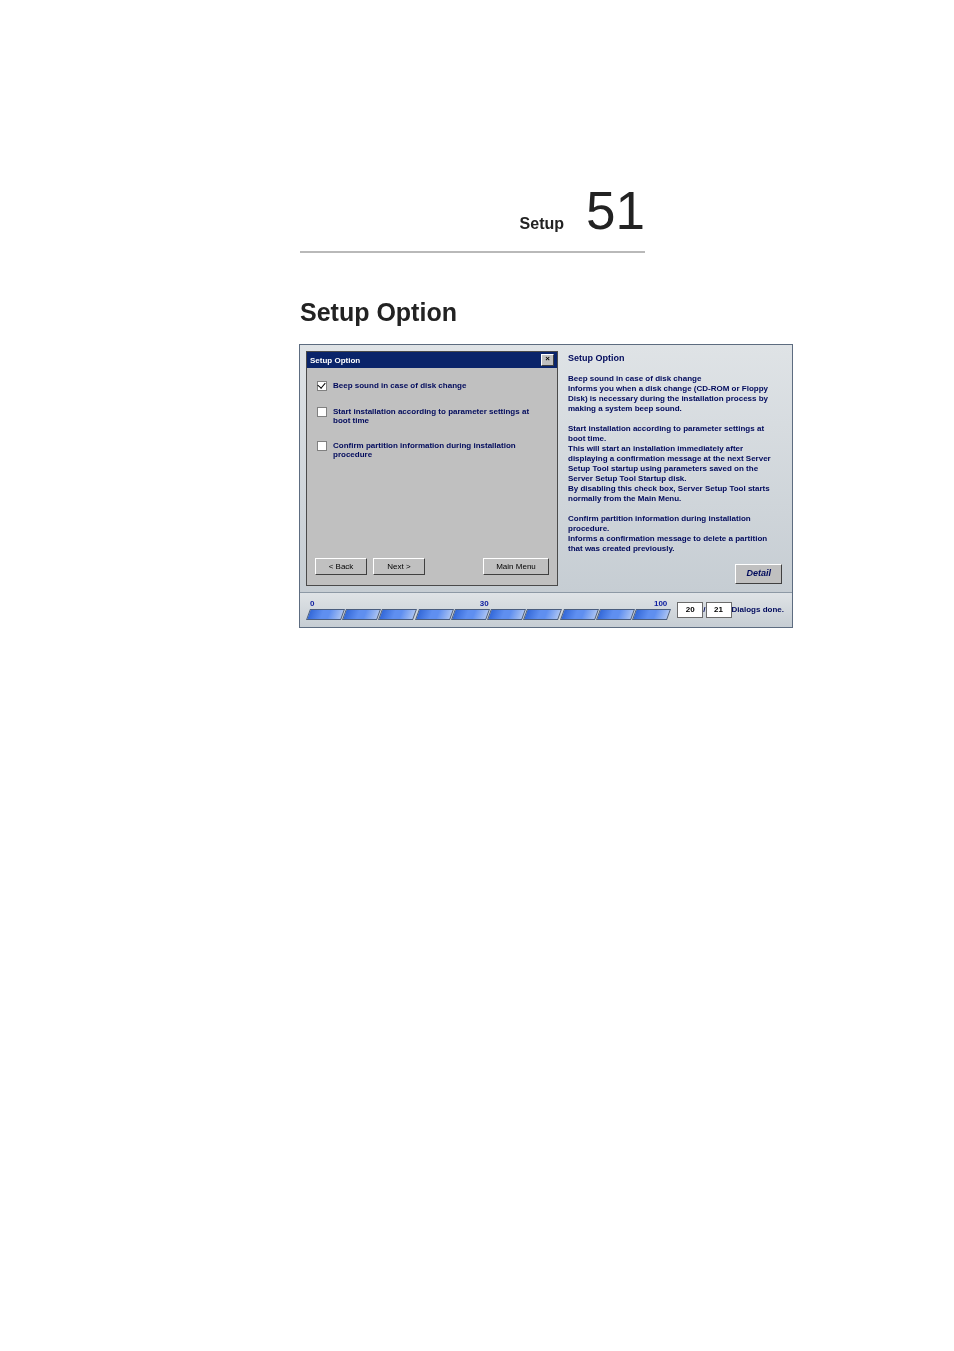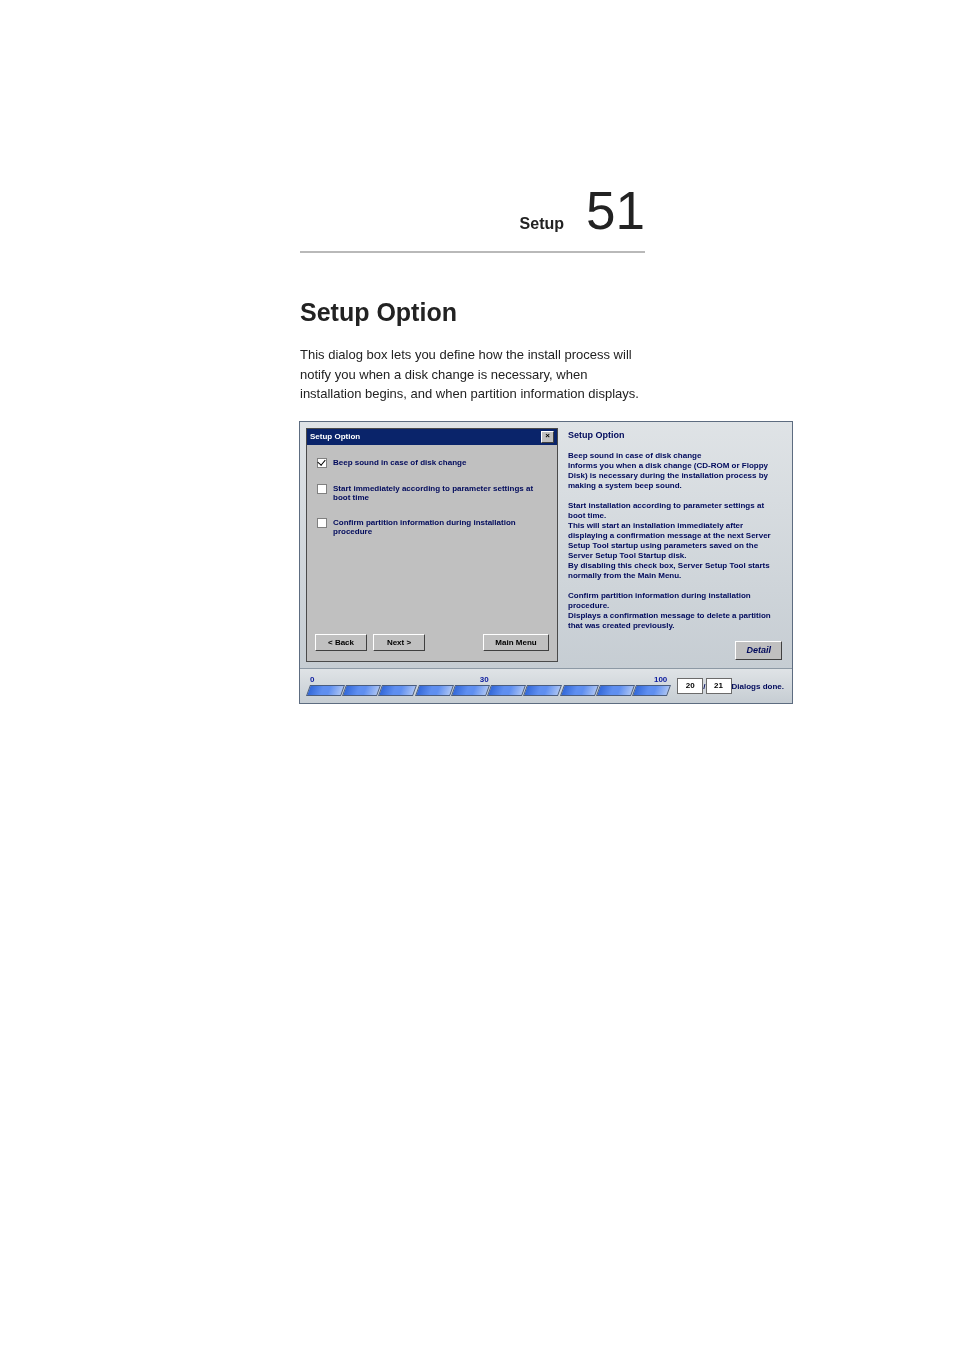--- a/index.html
+++ b/index.html
@@ -126,21 +126,21 @@
     transform: rotate(40deg);
   }
   .dlg-btns {
     display: flex;
     gap: 6px;
     padding: 10px 8px;
     align-items: center;
   }
   .win-btn {
     font-size: 8px;
-    font-weight: 700;
+    font-weight: 400;
     color: #000;
     background: #c0c0c0;
     border: 1px solid #fff;
     border-right: 1px solid #404040;
     border-bottom: 1px solid #404040;
     padding: 3px 0;
     width: 50px;
     text-align: center;
   }
   .win-btn.wide { width: 64px; margin-left: auto; }
@@ -231,38 +231,37 @@
 <body>
 
 <div class="page">
   <div class="header-row">
     <span class="header-word">Setup</span>
     <span class="header-num">51</span>
   </div>
   <hr class="hr">
 
   <h2 class="section-title">Setup Option</h2>
-  <p class="section-text">This dialog box lets you define how the install process will notify you when a disk change is necessary, when installation begins, and when partition information displays.</p>
 
   <div class="app-wrap">
     <div class="app-body">
 
       <div class="left-dialog">
         <div class="dlg-title">
           <span>Setup Option</span>
           <span class="dlg-close">×</span>
         </div>
         <div class="dlg-content">
           <div class="chk-row">
             <span class="chk checked"></span>
             <span>Beep sound in case of disk change</span>
           </div>
           <div class="chk-row">
             <span class="chk"></span>
-            <span>Start immediately according to parameter settings at boot time</span>
+            <span>Start installation according to parameter settings at boot time</span>
           </div>
           <div class="chk-row">
             <span class="chk"></span>
             <span>Confirm partition information during installation procedure</span>
           </div>
           <div style="flex:1"></div>
         </div>
         <div class="dlg-btns">
           <div class="win-btn">&lt; Back</div>
           <div class="win-btn">Next &gt;</div>
@@ -271,21 +270,21 @@
       </div>
 
       <div class="right-pane">
         <div class="right-title">Setup Option</div>
         <div class="right-block" style="white-space:pre-line">Beep sound in case of disk change
   Informs you when a disk change (CD-ROM or Floppy Disk) is necessary during the installation process by making a system beep sound.</div>
         <div class="right-block" style="white-space:pre-line">Start installation according to parameter settings at boot time.
   This will start an installation immediately after displaying a confirmation message at the next Server Setup Tool startup using parameters saved on the Server Setup Tool Startup disk.
   By disabling this check box, Server Setup Tool starts normally from the Main Menu.</div>
         <div class="right-block" style="white-space:pre-line">Confirm partition information during installation procedure.
-  Displays a confirmation message to delete a partition that was created previously.</div>
+  Informs a confirmation message to delete a partition that was created previously.</div>
         <div class="detail-btn-row">
           <div class="detail-btn">Detail</div>
         </div>
       </div>
     </div>
 
     <div class="status-bar">
       <div class="progress-wrap">
         <div class="progress-labels">
           <span>0</span>

